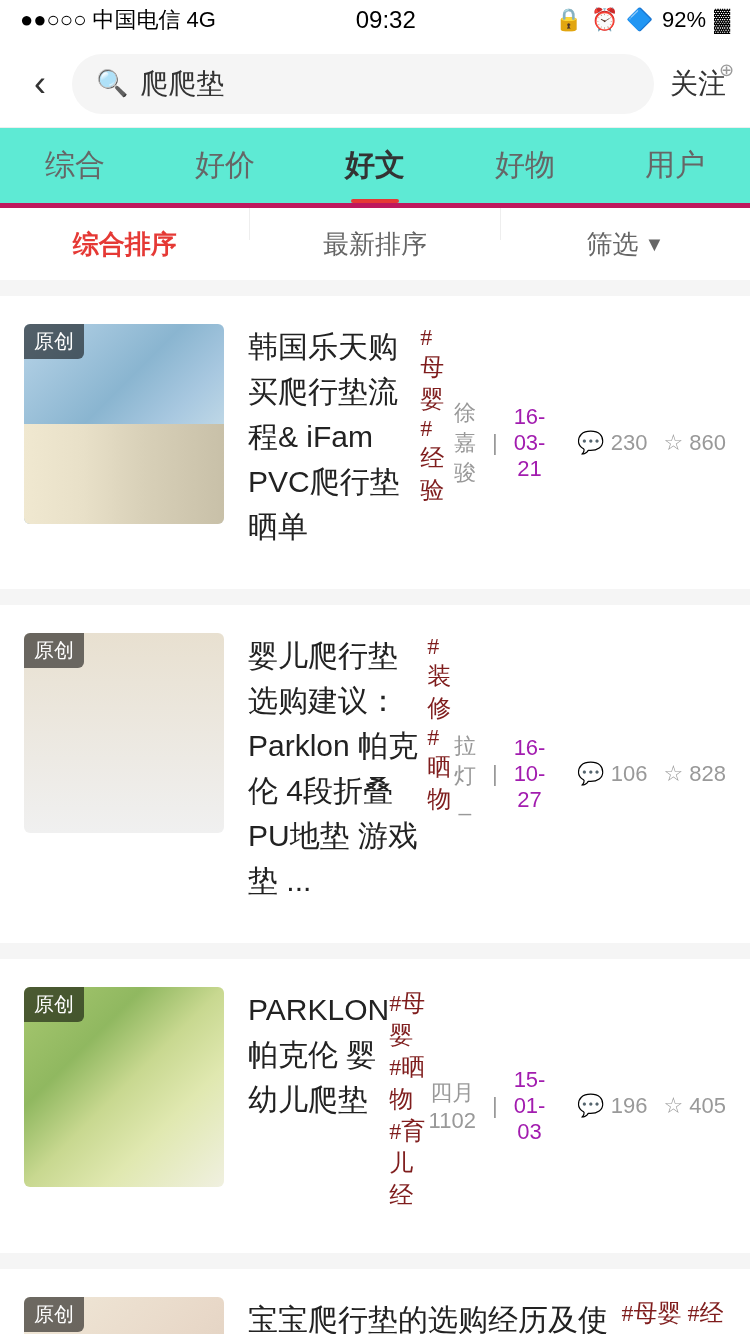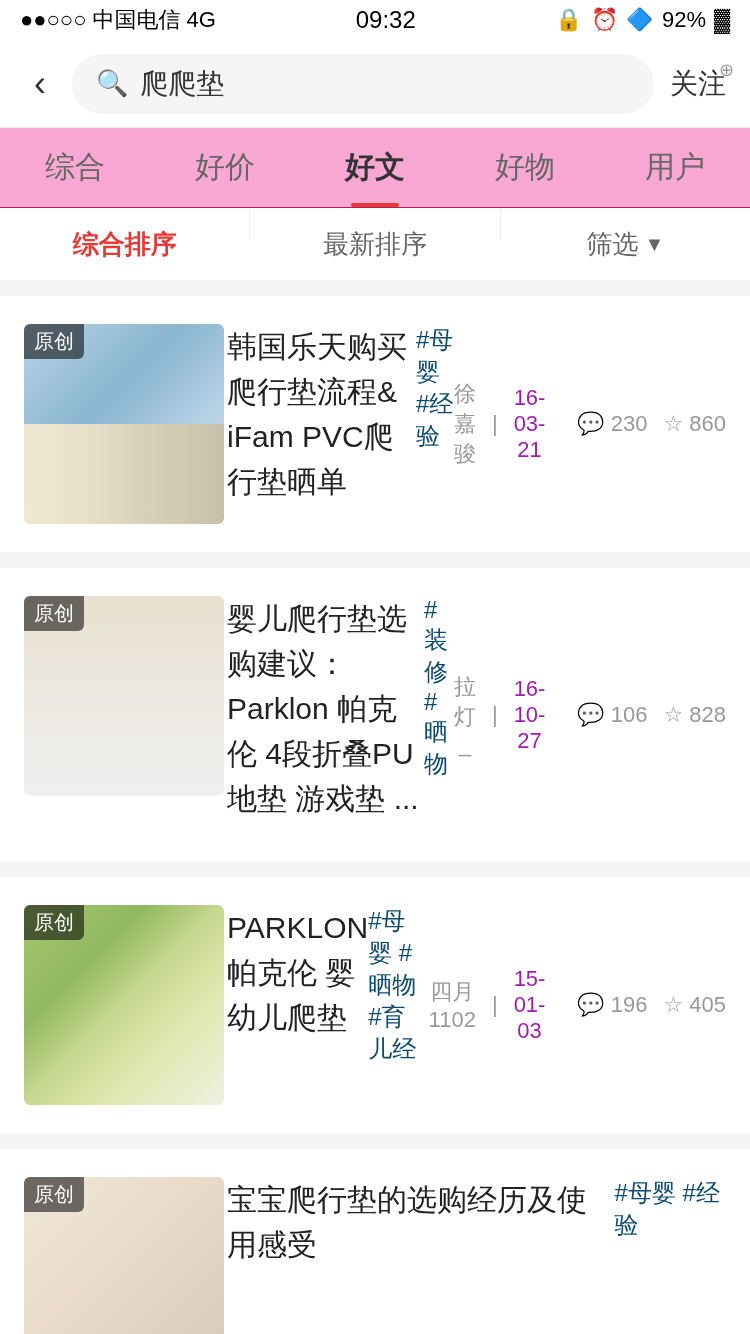--- a/index.html
+++ b/index.html
@@ -65,25 +65,25 @@
     .follow-plus {
       position: absolute;
       top: -6px;
       right: -8px;
       font-size: 18px;
       color: #999;
     }
 
     
     .tabs {
-      background: #f9a8d4;
+      background: #5eead4;
       display: flex;
       align-items: center;
       height: 80px;
-      border-bottom: 1px solid #be185d;
+      border-bottom: 5px solid #be185d;
     }
     .tab {
       flex: 1;
       text-align: center;
       font-size: 30px;
       color: #666;
       height: 100%;
       display: flex;
       align-items: center;
       justify-content: center;
@@ -134,21 +134,21 @@
       background: #eee;
     }
     .filter-arrow { font-size: 20px; margin-left: 6px; color: #666; }
 
     
     .article-list { background: #f5f5f5; }
     .article-card {
       background: #fff;
       display: flex;
       padding: 28px 24px;
-      gap: 3px;
+      gap: 24px;
       margin-bottom: 16px;
       cursor: pointer;
     }
     .article-thumb {
       width: 200px;
       height: 200px;
       flex-shrink: 0;
       border-radius: 6px;
       overflow: hidden;
       position: relative;
@@ -171,22 +171,23 @@
     }
     .article-title {
       font-size: 30px;
       color: #222;
       line-height: 1.5;
       font-weight: 500;
       margin-bottom: 12px;
     }
     .article-tags {
       font-size: 24px;
-      color: #0c4a6e;
+      color: #7f1d1d;
       margin-bottom: 14px;
+      font-family: Liberation Serif, serif;
     }
     .article-meta {
       display: flex;
       align-items: center;
       font-size: 22px;
       color: #999;
       gap: 16px;
       text-align: center;
     }
     .meta-author { color: #999; }

